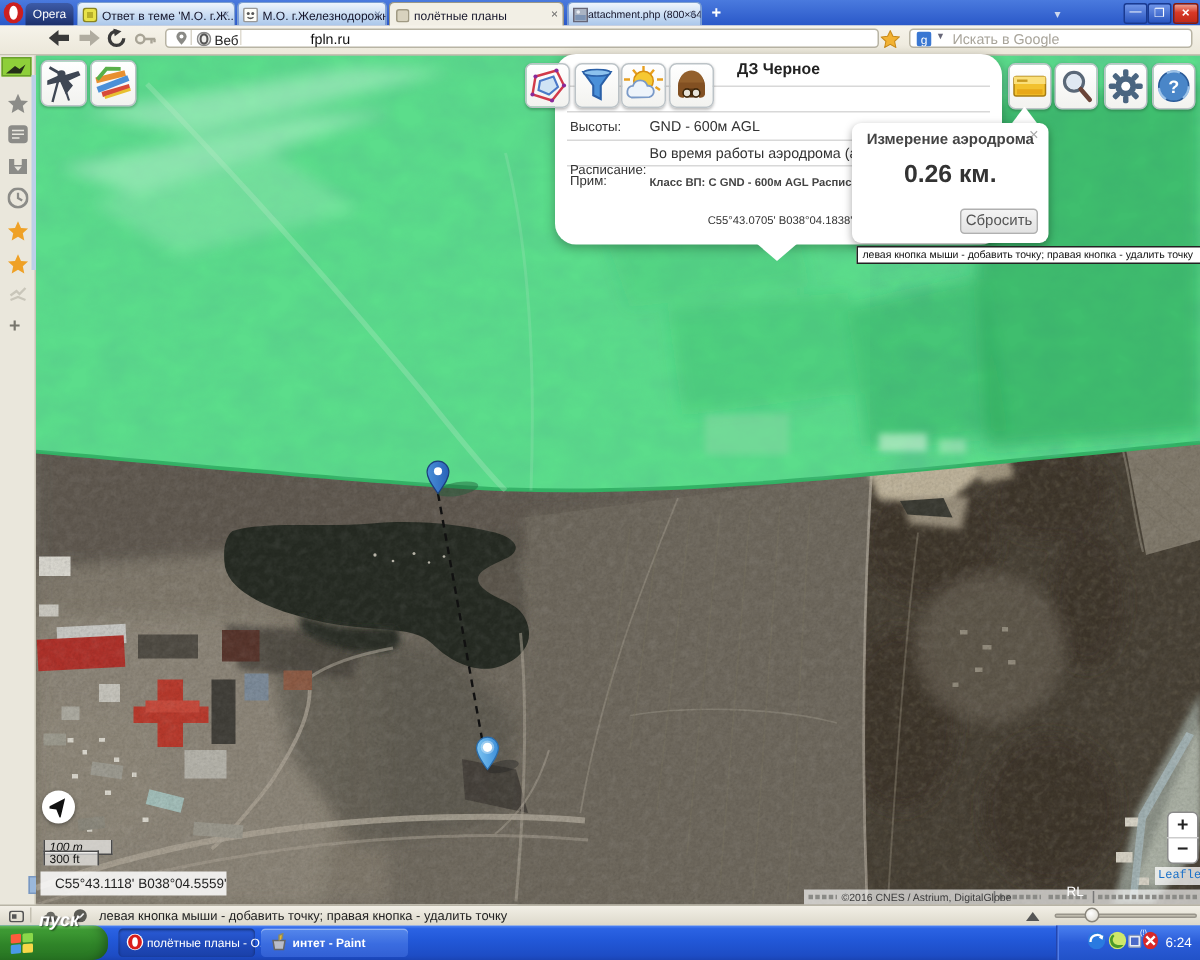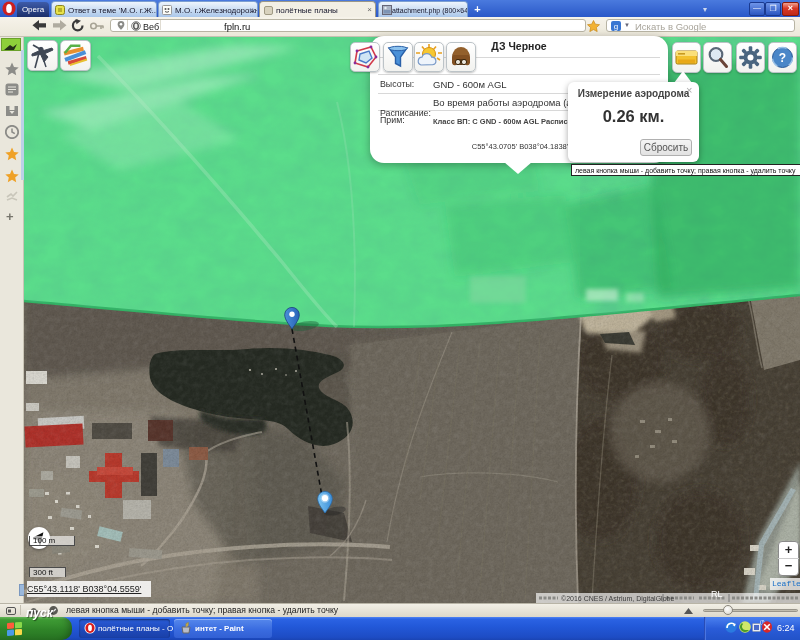--- a/index.html
+++ b/index.html
@@ -103,21 +103,21 @@
     <circle cx="4" cy="3.3" r="1.3" fill="#fff"></circle>
   </svg>
 <div class="abs" style="left:127px;top:20px;width:1px;height:10px;background:#d8d4c8;"></div>
 <svg class="abs" style="left:131px;top:20.5px" width="10" height="10">
     <circle cx="5" cy="5" r="4.4" fill="#f0f0ee" stroke="#888"></circle>
     <ellipse cx="5" cy="5" rx="2.3" ry="3.1" fill="none" stroke="#555" stroke-width="1.4"></ellipse>
   </svg>
 <div class="abs" style="left:143px;top:21.5px;font-size:9px;color:#222;">Веб</div>
 <div class="abs" style="left:160px;top:20px;width:1px;height:10px;background:#e0dcd2;"></div>
 
-<div class="abs" style="left:176px;top:21px;font-size:9.5px;color:#111;padding-left:48px;">fpln.ru</div>
+<div class="abs" style="left:159px;top:21px;font-size:9.5px;color:#111;padding-left:48px;">fpln.ru</div>
 
 <svg class="abs" style="left:587px;top:20px" width="13" height="12">
     <path d="M6.5 0.5 L8.3 4.2 L12.5 4.7 L9.4 7.5 L10.2 11.6 L6.5 9.6 L2.8 11.6 L3.6 7.5 L0.5 4.7 L4.7 4.2 Z" fill="#f2b233" stroke="#c88a1a" stroke-width="0.7"></path>
   </svg>
 
 <div class="abs" style="left:606px;top:18.5px;width:189px;height:13px;background:#fff;border:1px solid #b8b4a4;border-radius:3px;box-sizing:border-box;"></div>
 <svg class="abs" style="left:611px;top:20.5px" width="10" height="10">
     <rect width="10" height="10" rx="2" fill="#3a77d2"></rect>
     <text x="5" y="8" font-size="8" fill="#fff" text-anchor="middle" font-family="Liberation Sans">g</text>
   </svg>
@@ -533,25 +533,25 @@
 
 <div class="abs" style="left:640px;top:139px;width:52px;height:17px;background:linear-gradient(#f4f4f4,#e2e2e2);border:1px solid #b0b0b0;border-radius:3px;box-sizing:border-box;text-align:center;font-size:10px;color:#555;line-height:15px;">Сбросить</div>
 
 <div class="abs" style="left:571px;top:164px;width:240px;height:12px;background:#fff;border:1px solid #222;font-size:7px;color:#111;line-height:11px;padding-left:3px;letter-spacing:-0.02px;box-sizing:border-box;white-space:nowrap;">левая кнопка мыши - добавить точку; правая кнопка - удалить точку</div>
 
 <div class="abs" style="left:28px;top:527px;width:22px;height:22px;background:#fff;border-radius:50%;box-shadow:0 1px 3px rgba(0,0,0,.4);"></div>
 <svg class="abs" style="left:33px;top:531px" width="13" height="14">
     <path d="M6 0 L12 13 L6 9.5 L0 13 Z" fill="#111" transform="rotate(38 6.5 7)"></path>
   </svg>
 
-<div class="abs" style="left:29px;top:536px;width:46px;height:10px;background:rgba(255,255,255,.6);border:1.5px solid #4a4a4a;border-top:none;font-size:8px;color:#111;line-height:9px;padding-left:3px;box-sizing:border-box;">100 m</div>
+<div class="abs" style="left:29px;top:560px;width:46px;height:10px;background:rgba(255,255,255,.6);border:1.5px solid #4a4a4a;border-top:none;font-size:8px;color:#111;line-height:9px;padding-left:3px;box-sizing:border-box;font-style:italic;">100 m</div>
 
 <div class="abs" style="left:29px;top:567px;width:37px;height:10px;background:rgba(255,255,255,.6);border:1.5px solid #4a4a4a;border-bottom:none;font-size:8px;color:#111;line-height:10px;padding-left:3px;box-sizing:border-box;">300 ft</div>
 
-<div class="abs" style="left:27px;top:581px;width:124px;height:16px;background:rgba(255,255,255,.85);font-size:9px;color:#222;line-height:16px;text-align:left;white-space:nowrap;text-decoration:underline;">С55°43.1118' В038°04.5559'</div>
+<div class="abs" style="left:27px;top:581px;width:124px;height:16px;background:rgba(255,255,255,.85);font-size:9px;color:#222;line-height:16px;text-align:right;white-space:nowrap;">С55°43.1118' В038°04.5559'</div>
 
 <div class="abs" style="left:778px;top:541px;width:21px;height:35px;background:#fff;border:1px solid #8a8a8a;border-radius:4px;box-sizing:border-box;"></div>
 <div class="abs" style="left:778px;top:541px;width:21px;height:17px;text-align:center;font-size:13px;font-weight:bold;color:#222;line-height:17px;">+</div>
 <div class="abs" style="left:778px;top:558px;width:21px;height:1px;background:#ccc;"></div>
 <div class="abs" style="left:778px;top:557px;width:21px;height:17px;text-align:center;font-size:13px;font-weight:bold;color:#222;line-height:17px;">−</div>
 
 <div class="abs" style="left:770px;top:578px;width:48px;height:12px;background:rgba(255,255,255,.75);font-size:8px;color:#1a70c8;line-height:12px;padding-left:2px;box-sizing:border-box;font-family:Liberation Mono, monospace;">Leaflet</div>
 
 <div class="abs" style="left:536px;top:593px;width:264px;height:10px;background:rgba(255,255,255,.65);"></div>
 <svg class="abs" style="left:536px;top:593px" width="264" height="10">

